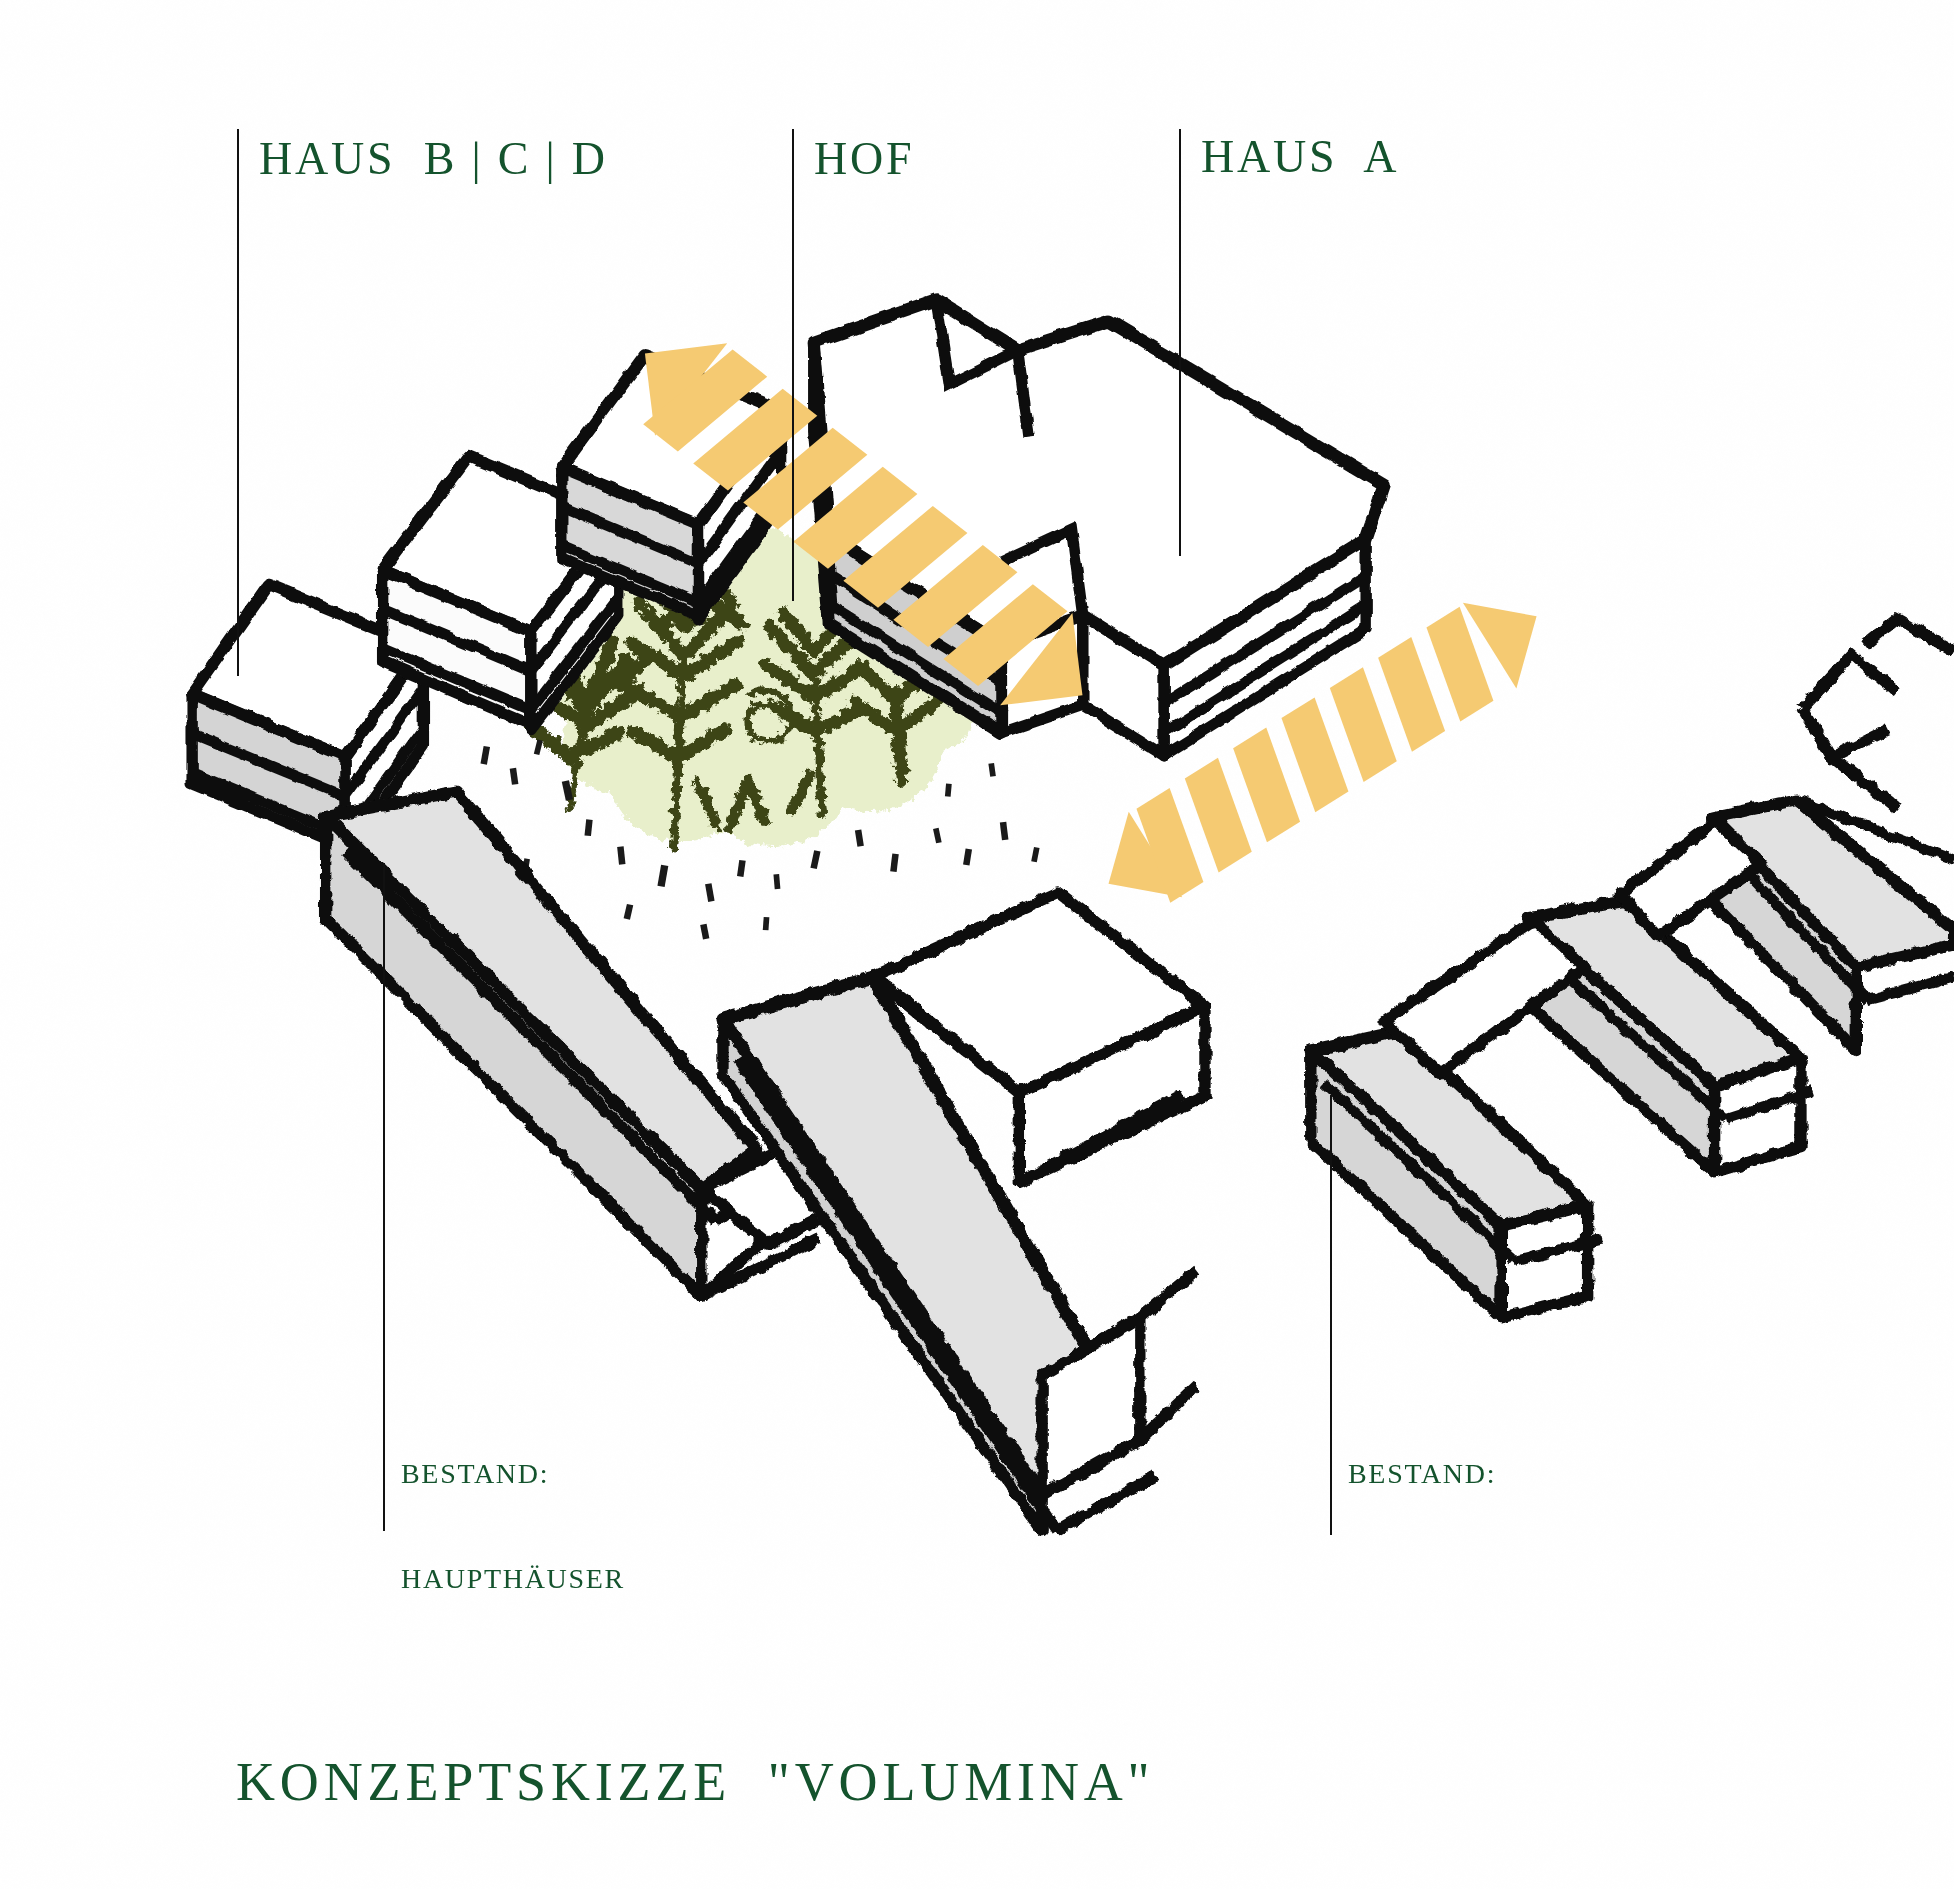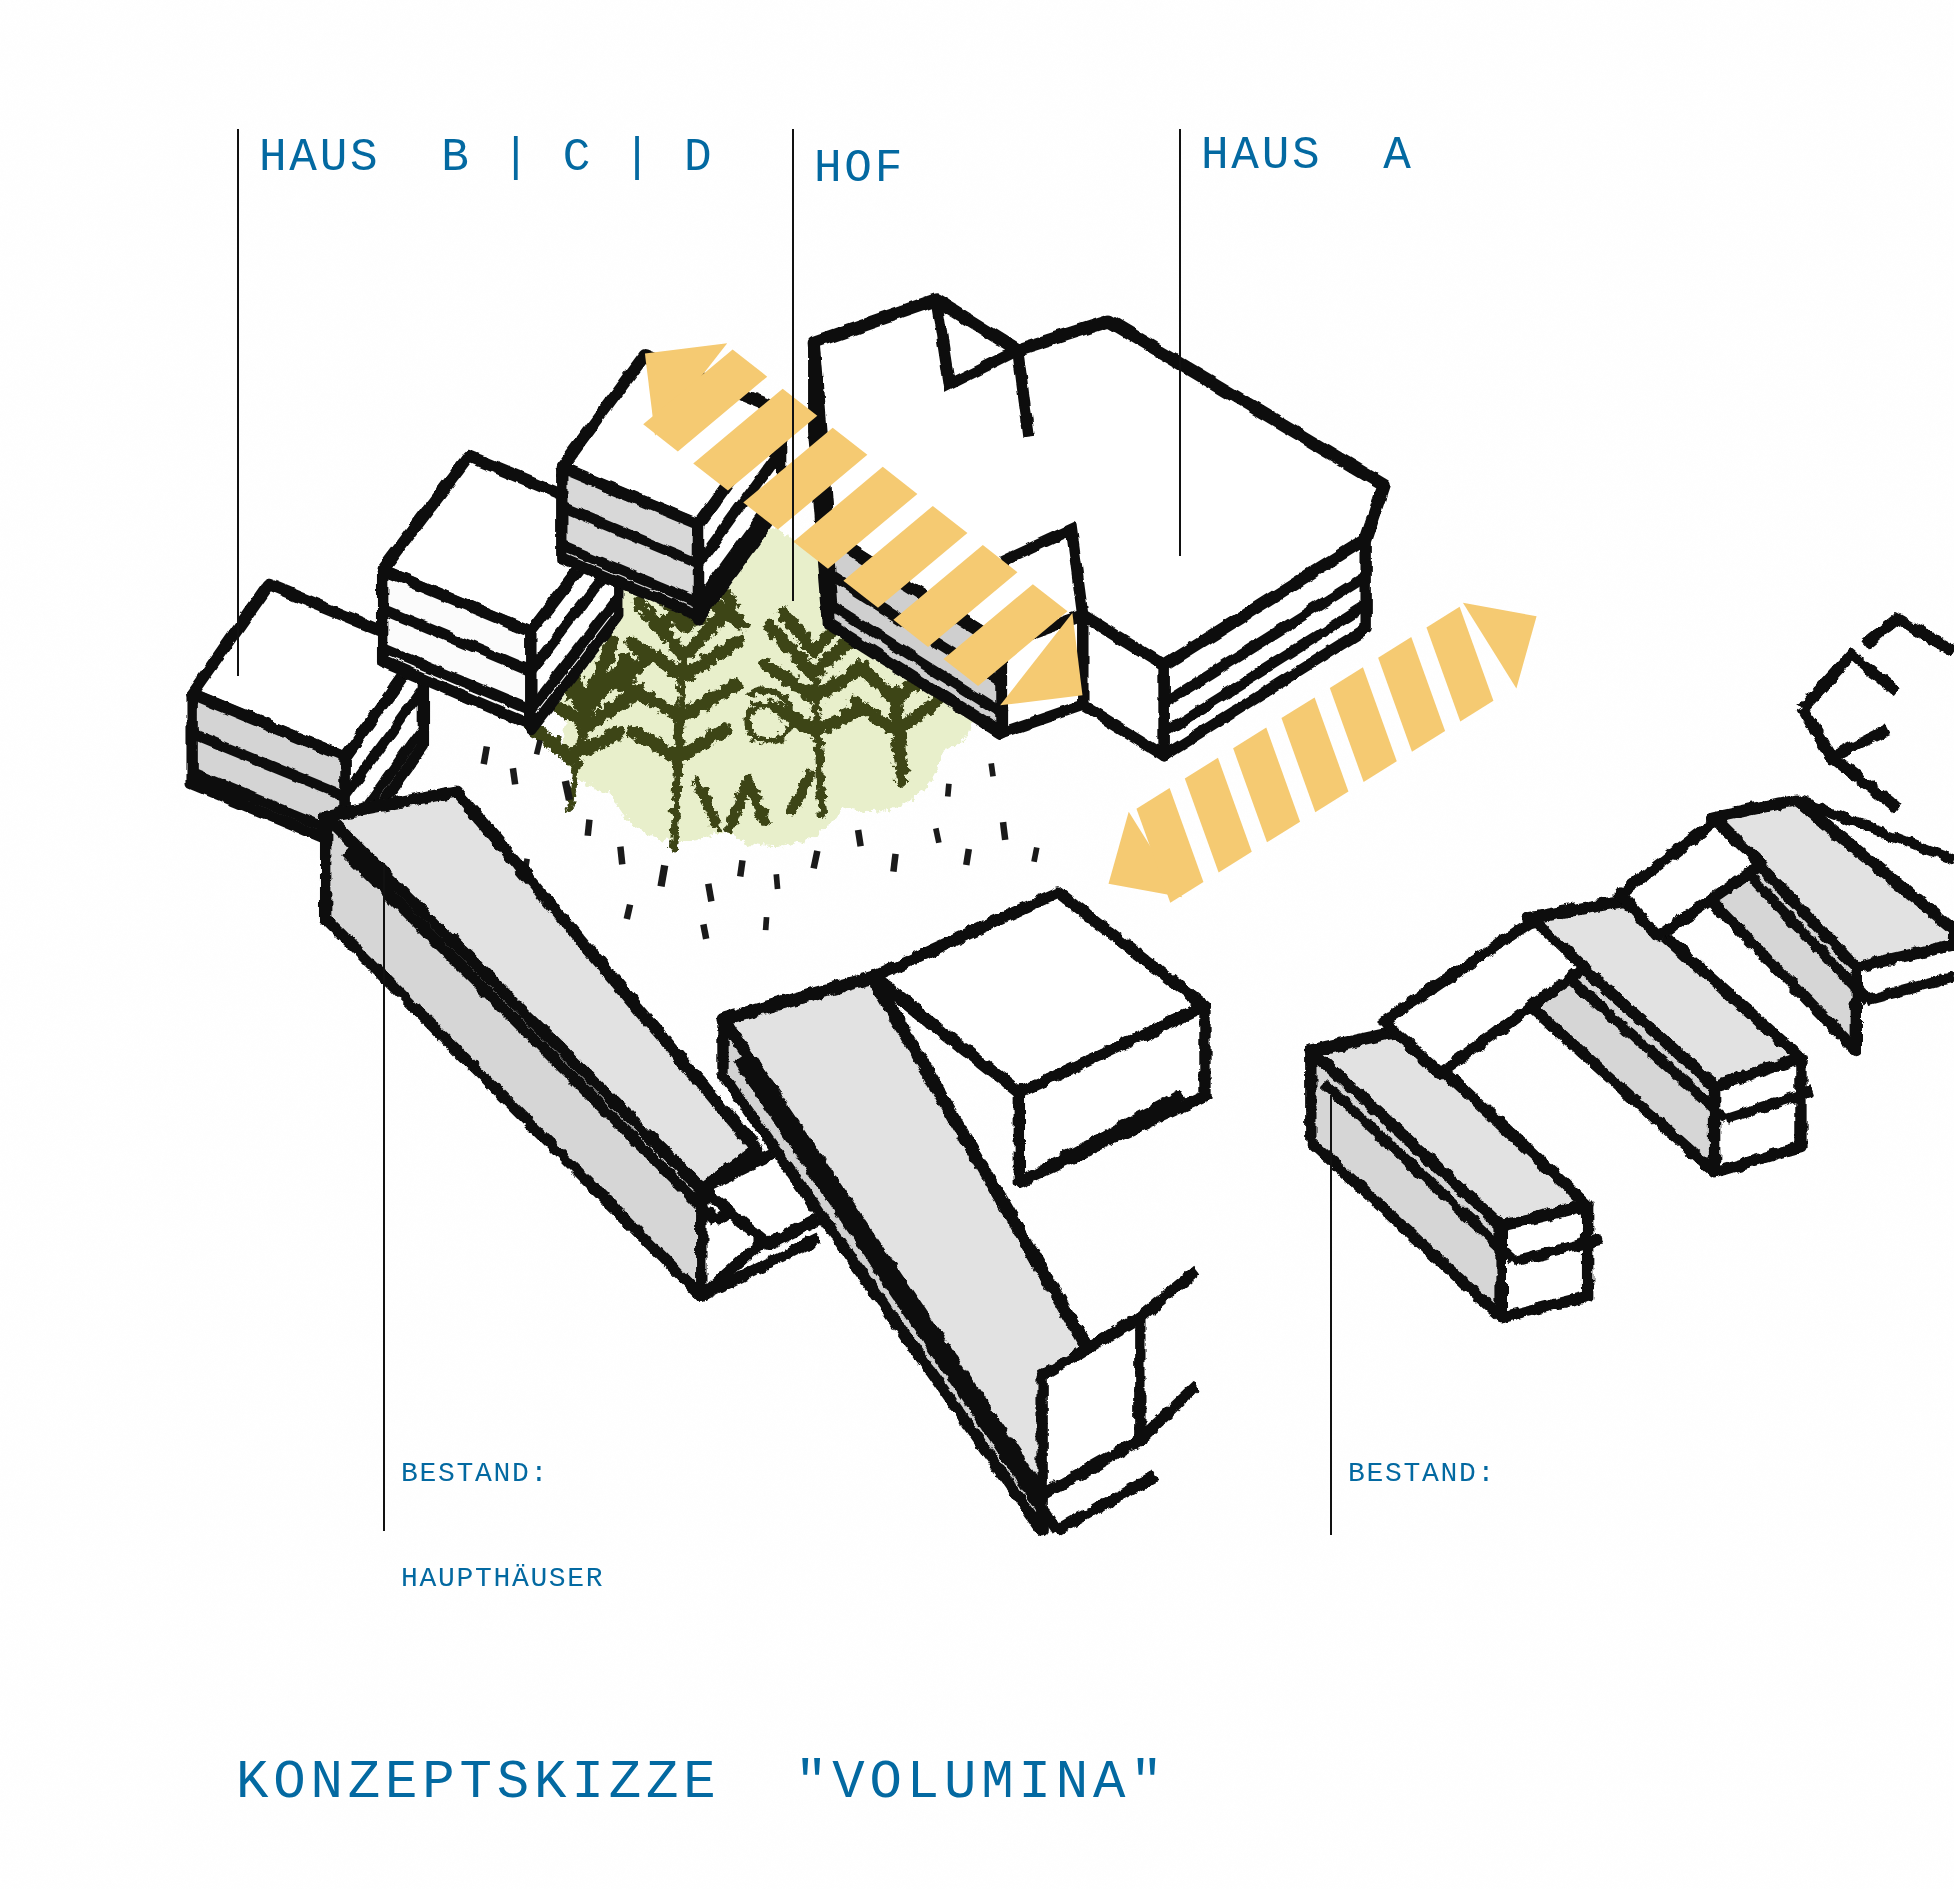--- a/index.html
+++ b/index.html
@@ -19,22 +19,22 @@
   }
   #sketch {
     position: absolute;
     left: 0;
     top: 0;
     width: 1954px;
     height: 1890px;
   }
   .lbl {
     position: absolute;
-    font-family: Liberation Mono, monospace;
-    color: #0369a1;
+    font-family: Liberation Serif, serif;
+    color: #14532d;
     letter-spacing: 0.06em;
     white-space: pre;
     line-height: 1.25;
   }
   .lbl-top {
     font-size: 46px;
   }
   .lbl-bot {
     font-size: 28px;
   }
@@ -362,21 +362,21 @@
   </svg>
 
   <div class="leader" style="left:237px; top:129px; height:547px;"></div>
   <div class="leader" style="left:792px; top:129px; height:472px;"></div>
   <div class="leader" style="left:1179px; top:129px; height:427px;"></div>
   <div class="leader" style="left:383px; top:863px; height:668px;"></div>
   <div class="leader" style="left:1330px; top:1095px; height:440px;"></div>
 
   <div class="lbl lbl-top" style="left:259px; top:130px;">HAUS  B | C | D</div>
 
-  <div class="lbl lbl-top" style="left:814px; top:130px;margin-top:11px;">HOF</div>
+  <div class="lbl lbl-top" style="left:814px; top:130px;">HOF</div>
 
   <div class="lbl lbl-top" style="left:1201px; top:128px;">HAUS  A</div>
 
   <div class="lbl lbl-bot" style="left:401px; top:1386px;">
     <div>BESTAND:</div>
     <div>HAUPTHÄUSER</div>
   </div>
 
   <div class="lbl lbl-bot" style="left:1348px; top:1386px;">
     <div>BESTAND:</div>

